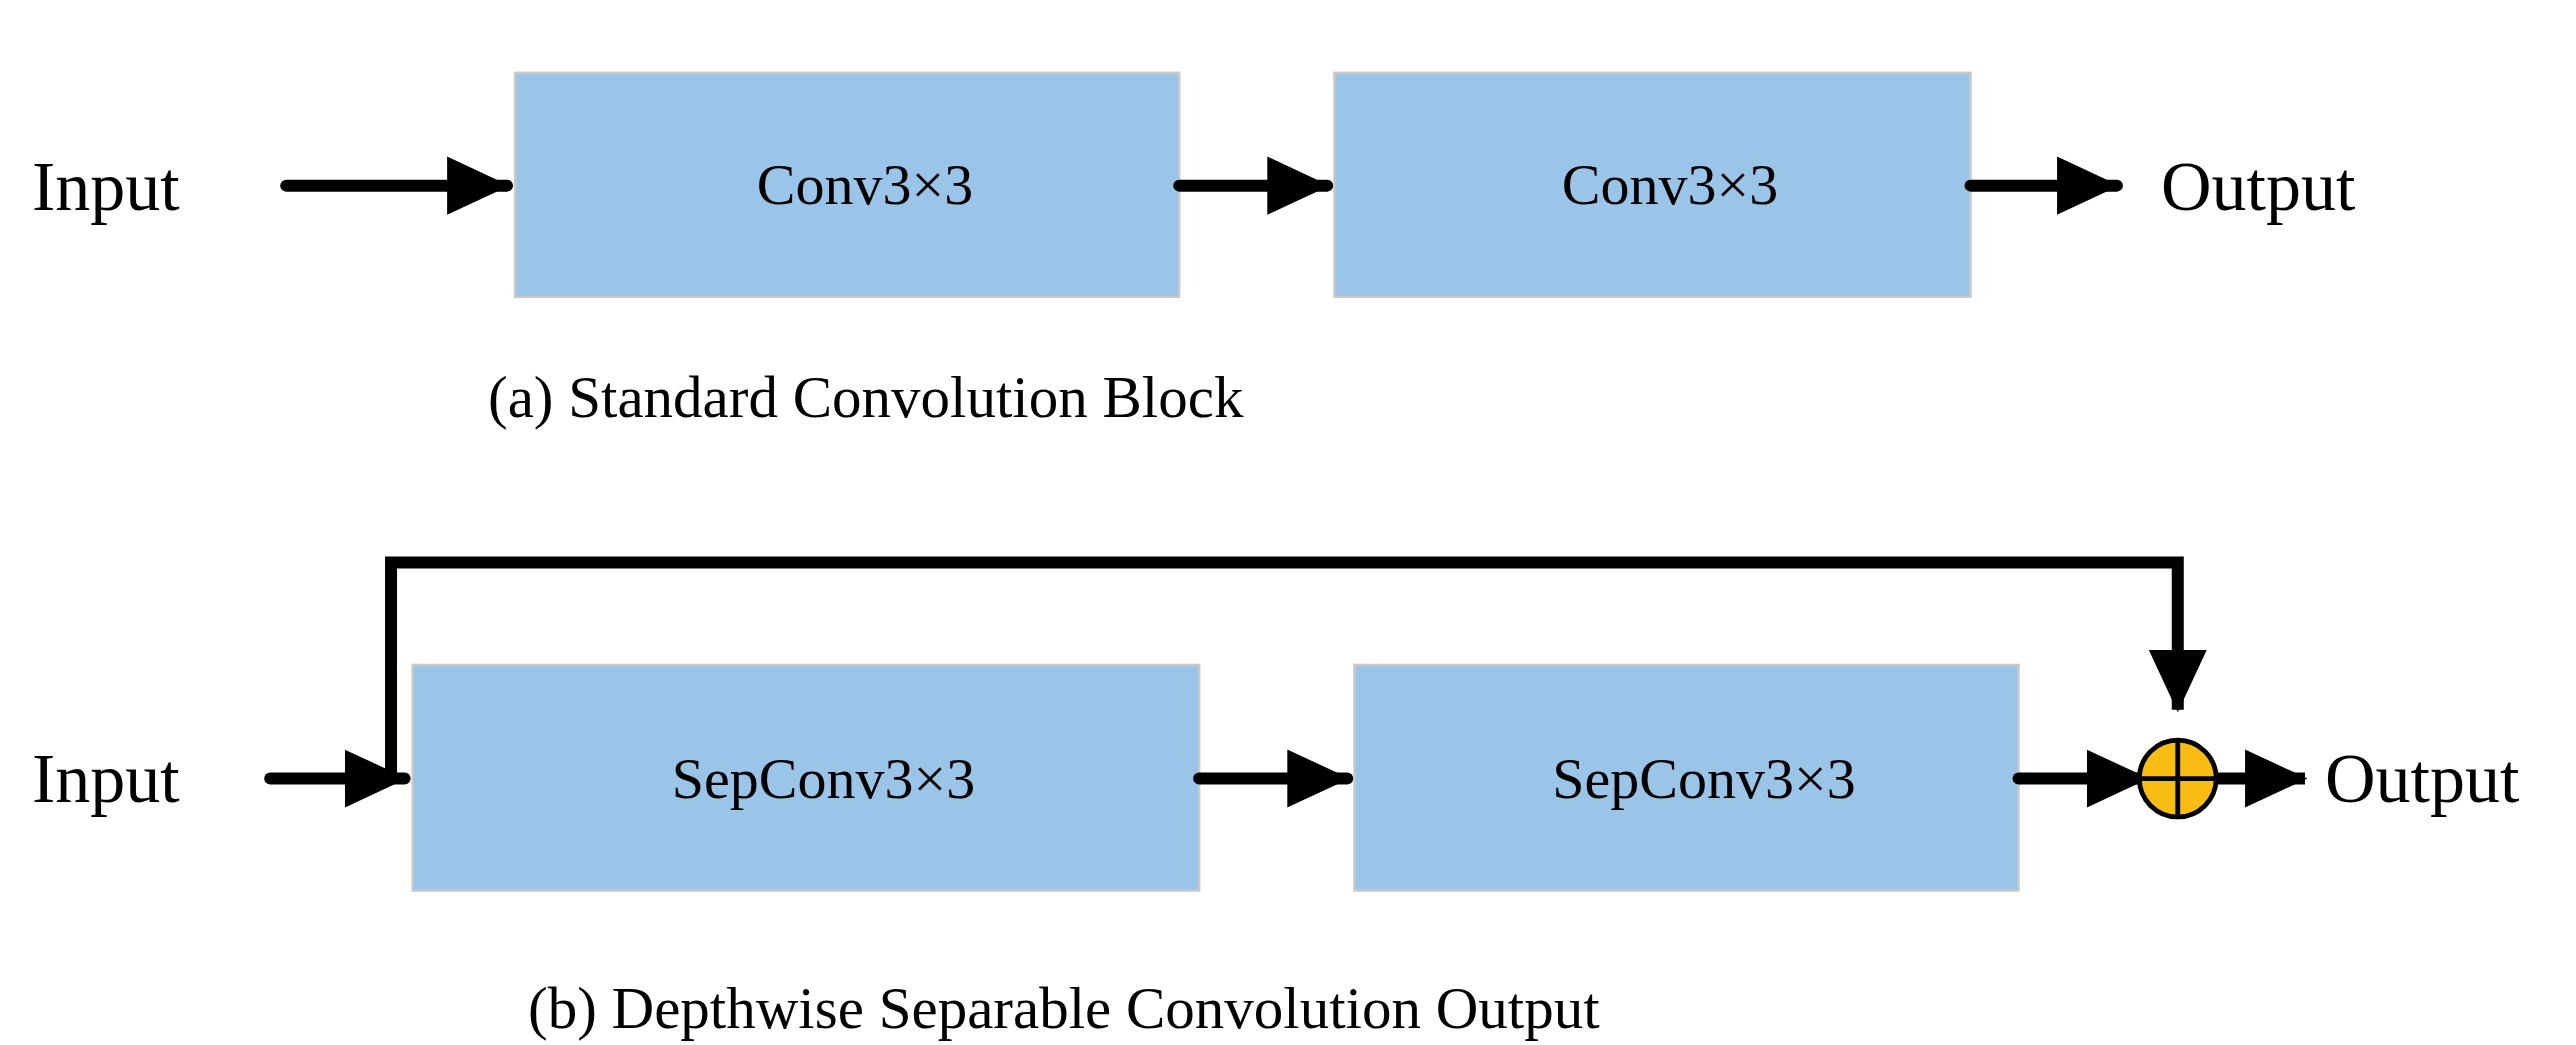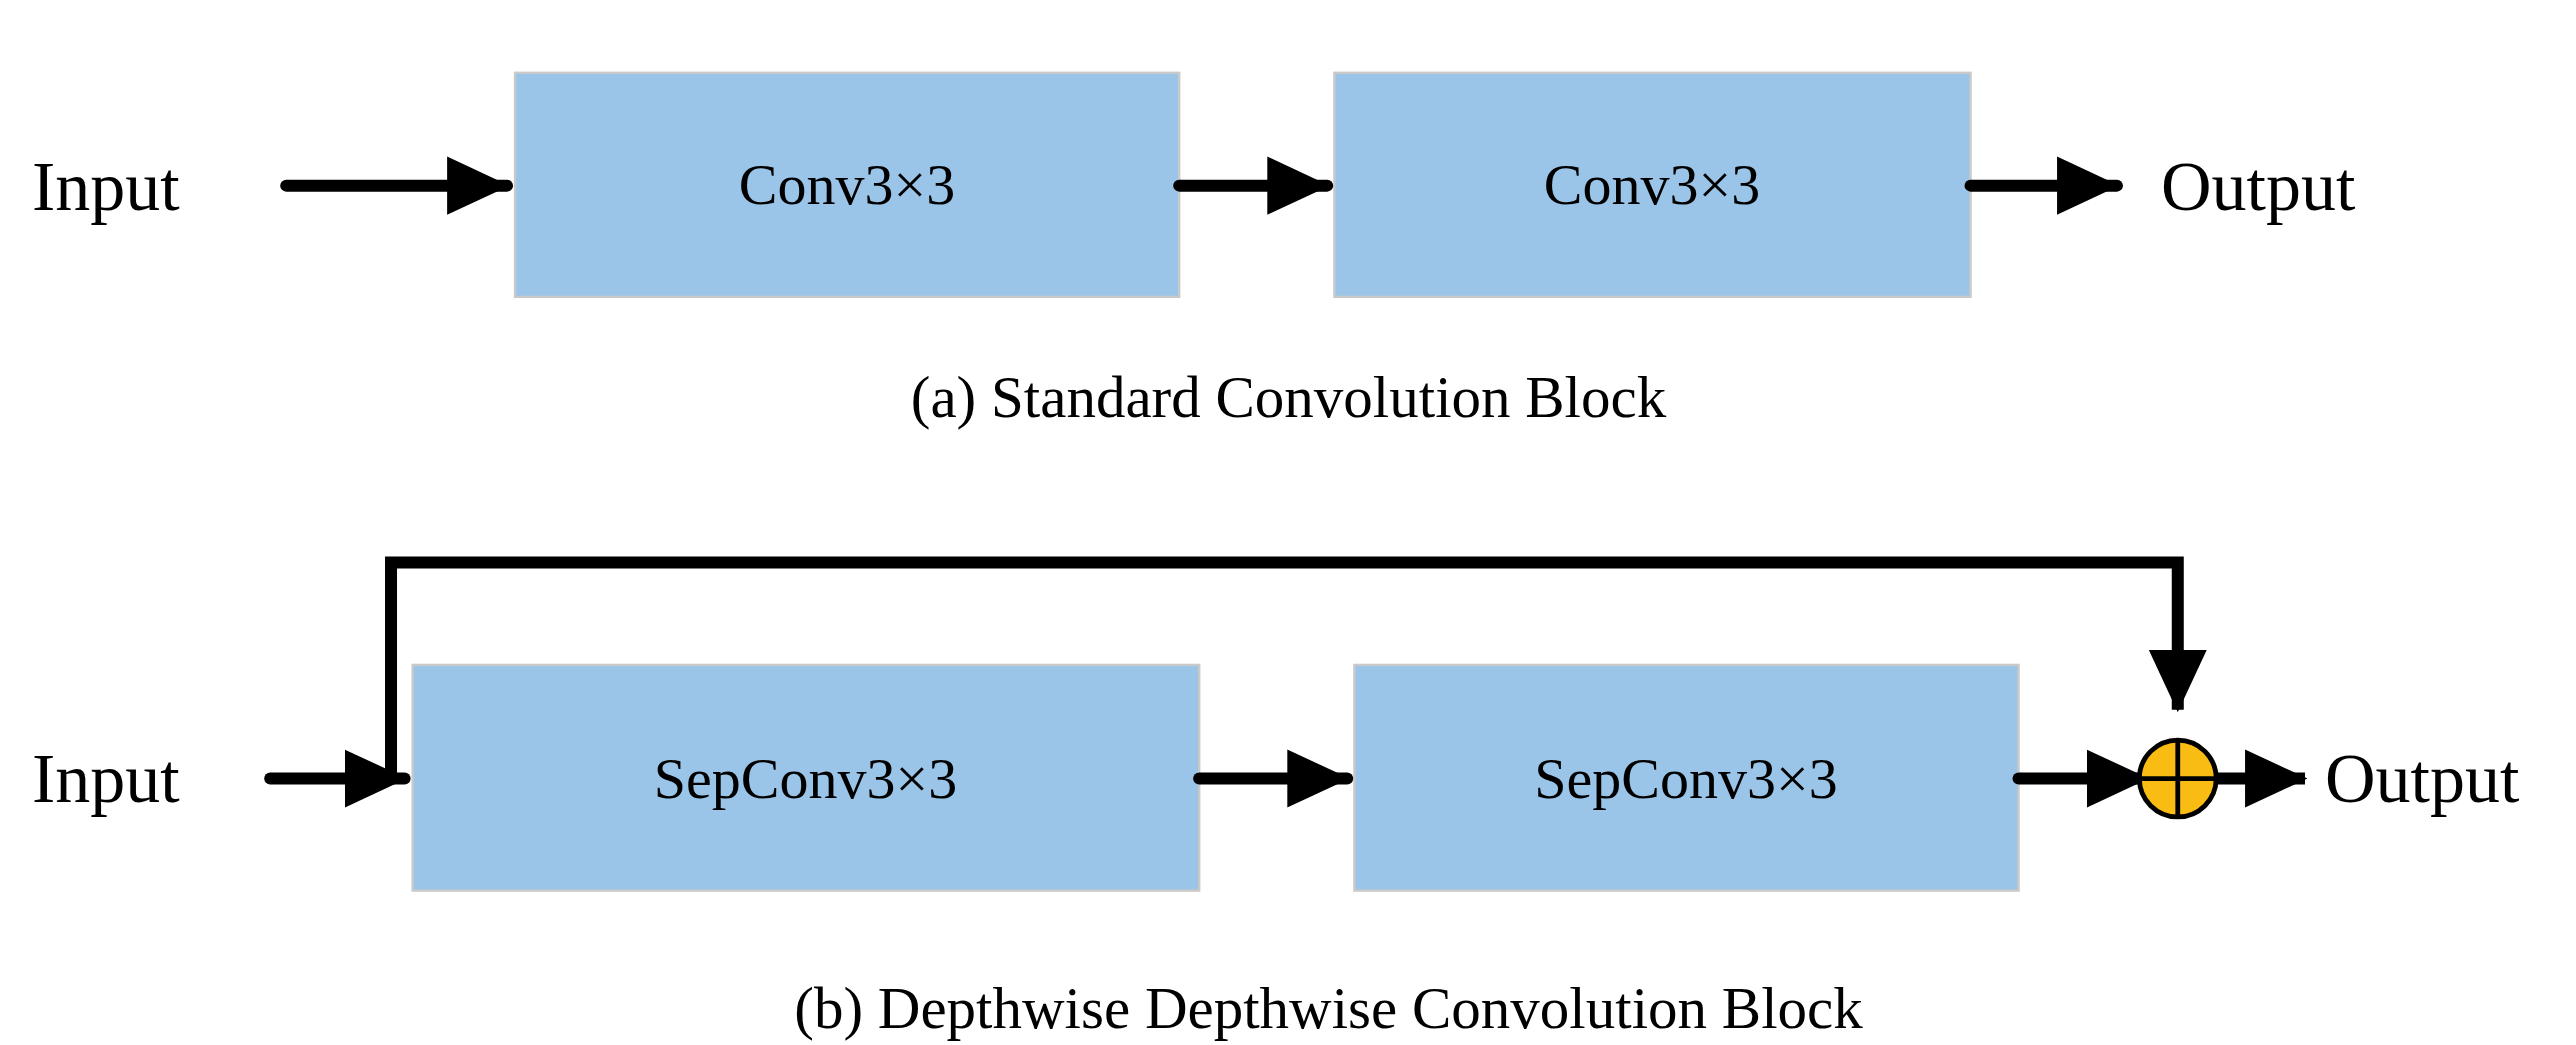--- a/index.html
+++ b/index.html
@@ -30,27 +30,28 @@
     position: absolute;
     display: flex;
     align-items: center;
     justify-content: center;
     color: #000000;
     white-space: nowrap;
     line-height: 1;
   }
   .block-label {
     font-size: 58px;
+    padding-left: 18px;
   }
   .io-label {
     font-size: 70px;
   }
   .caption {
     position: absolute;
-    text-align: center;
+    text-align: left;
     color: #000000;
     font-size: 59px;
     white-space: nowrap;
     line-height: 1;
   }
 </style>
 </head>
 <body>
 
 <div id="figure">
@@ -100,16 +101,16 @@
   <div class="caption" style="left:488px; top:324px; width:1601px;">(a) Standard Convolution Block</div>
 
   <div class="node-label io-label" style="left:32px; top:688px; width:224px; height:93px; justify-content:flex-start;">Input</div>
 
   <div class="node-label block-label" style="left:412px; top:688px; width:787px; height:93px;">SepConv3×3</div>
 
   <div class="node-label block-label" style="left:1354px; top:688px; width:664px; height:93px;">SepConv3×3</div>
 
   <div class="node-label io-label" style="left:2325px; top:688px; width:384px; height:93px; justify-content:flex-start;">Output</div>
 
-  <div class="caption" style="left:528px; top:935px; width:1601px;">(b) Depthwise Depthwise Convolution Block</div>
+  <div class="caption" style="left:528px; top:935px; width:1601px;">(b) Depthwise Separable Convolution Output</div>
 
 </div>
 
 
 </body></html>

